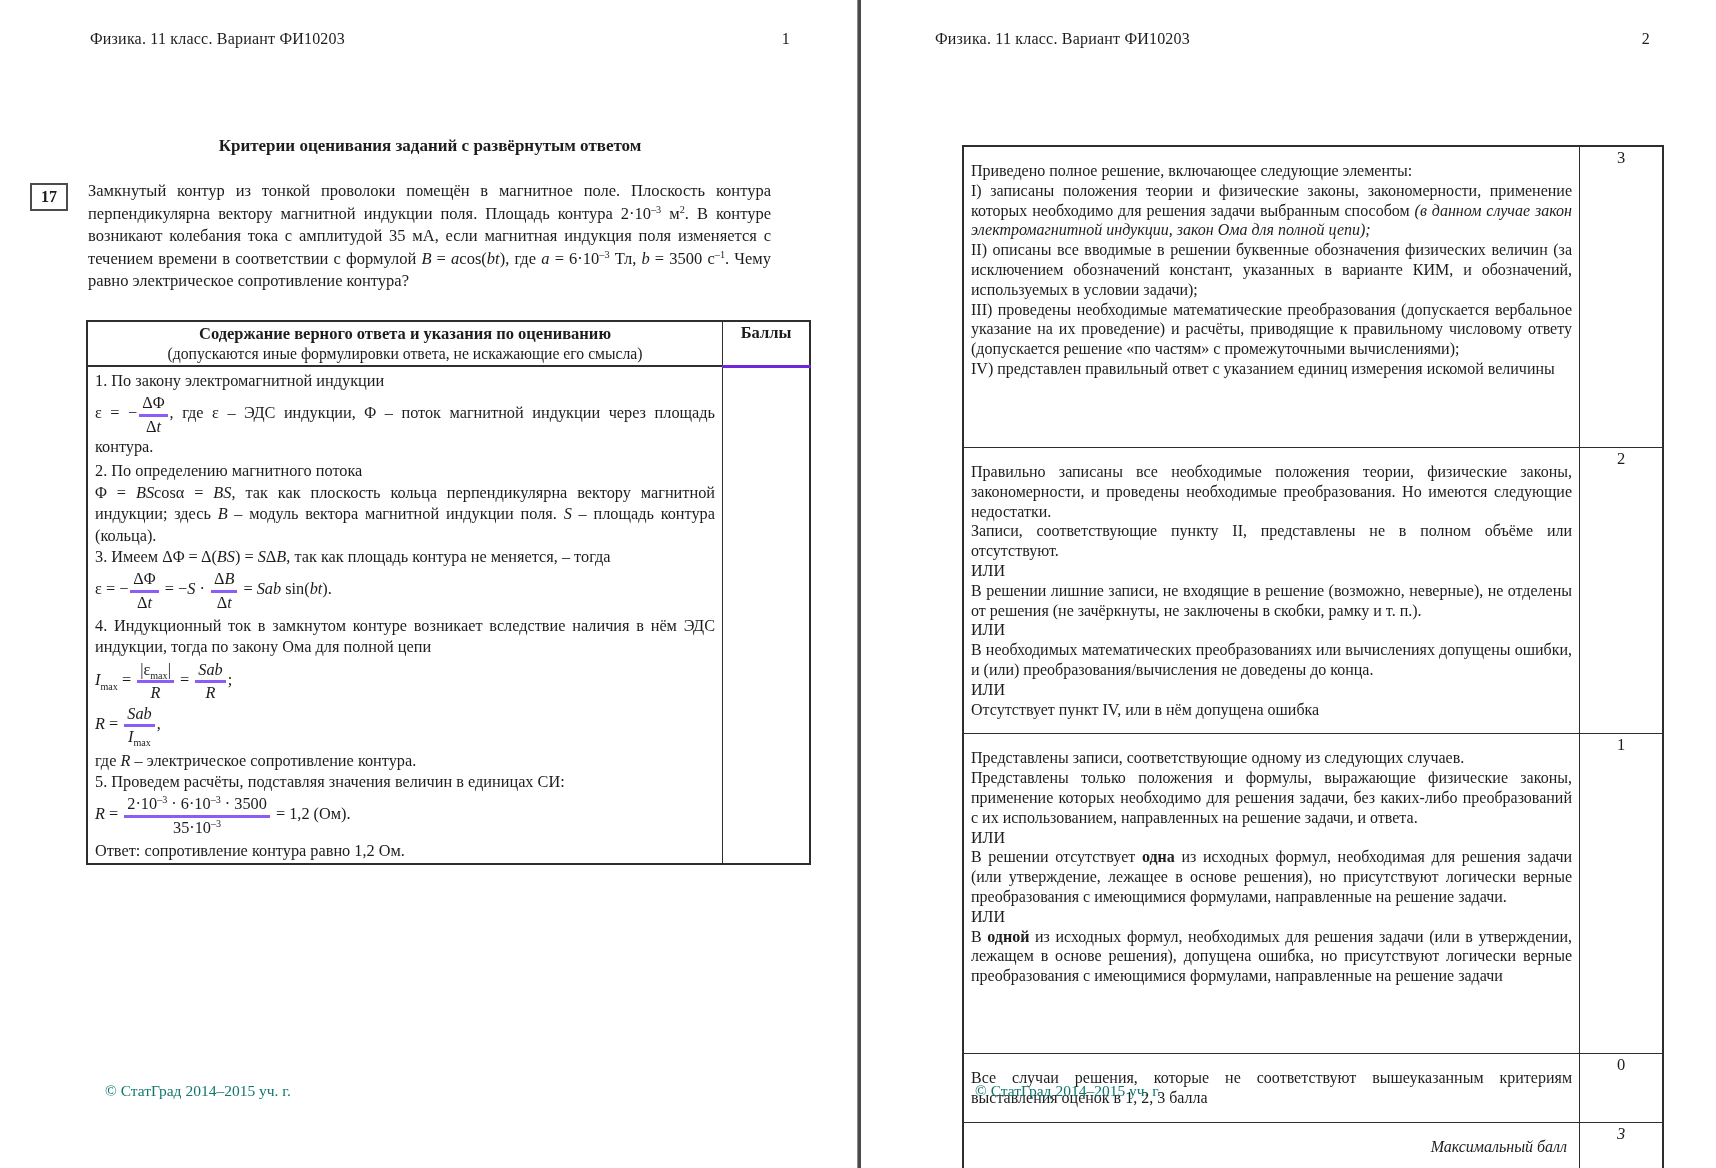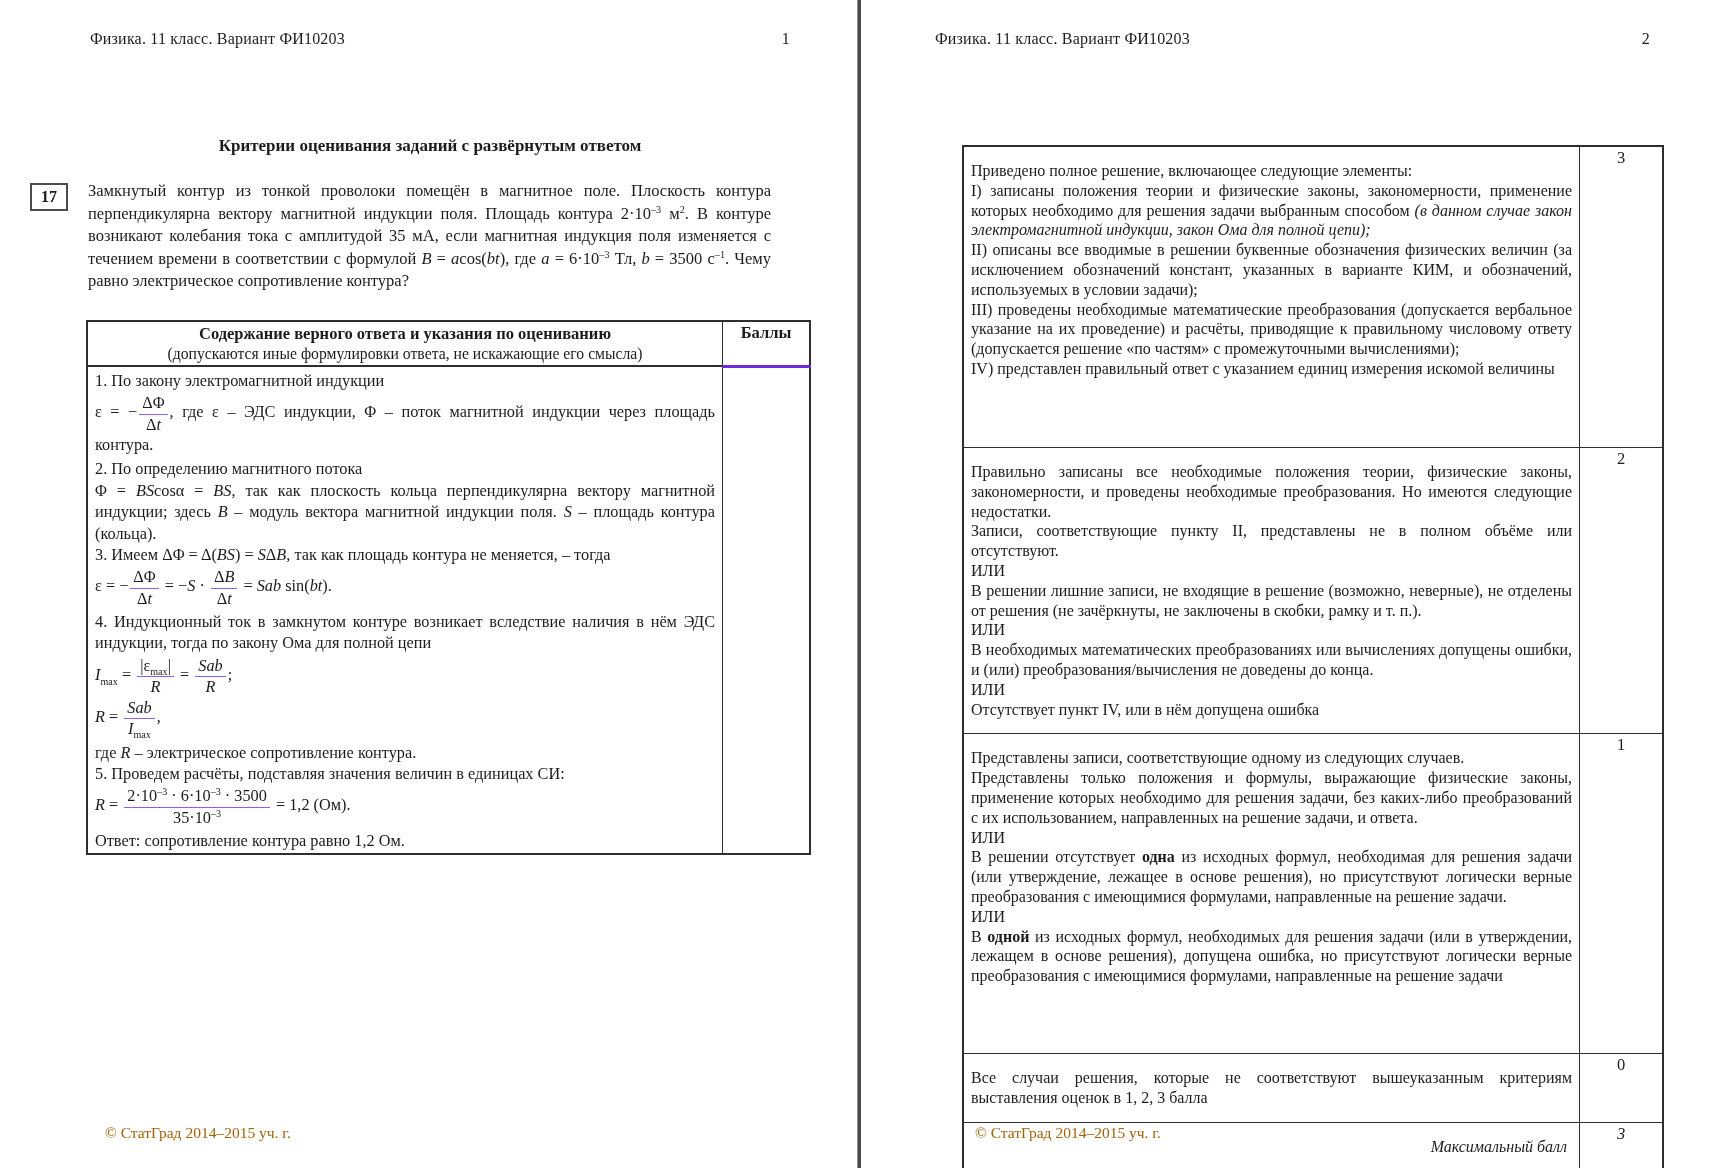--- a/index.html
+++ b/index.html
@@ -53,24 +53,24 @@
   #criteria-table .crit-score{width:80px;text-align:center;font-size:16.5px;padding-top:1px;}
   #criteria-table .r1 .crit-text{height:272px;}
   #criteria-table .r2 .crit-text{height:253px;}
   #criteria-table .r3 .crit-text{height:291px;}
   #criteria-table .r4 .crit-text{height:37px;}
   #criteria-table .r5 .crit-text{height:19px;text-align:right;font-style:italic;padding-right:12px;}
   #criteria-table .r5 .crit-score{font-style:italic;}
   .tpara{margin:0;}
   .formula{margin:3px 0;}
   .frac{display:inline-block;vertical-align:middle;text-align:center;margin:0 2px;line-height:1.12;}
-  .frac .num{display:block;border-bottom:1px solid #8b5cf6;padding:0 3px 1px 3px;text-align:center;}
+  .frac .num{display:block;border-bottom:3px solid #8b5cf6;padding:0 3px 1px 3px;text-align:center;}
   .frac .den{display:block;padding:1px 3px 0 3px;}
   sup,sub{font-size:.62em;line-height:0;}
-  .footer{position:absolute;top:1124px;font-size:15.5px;color:#a16207;}
+  .footer{position:absolute;top:1082px;font-size:15.5px;color:#0f766e;}
   #page1 .footer{left:105px;}
   #page2 .footer{left:115px;}
   i{font-style:italic;}
   b{font-weight:bold;}
 </style>
 </head>
 <body>
 
 <div class="page-divider"></div>
 

